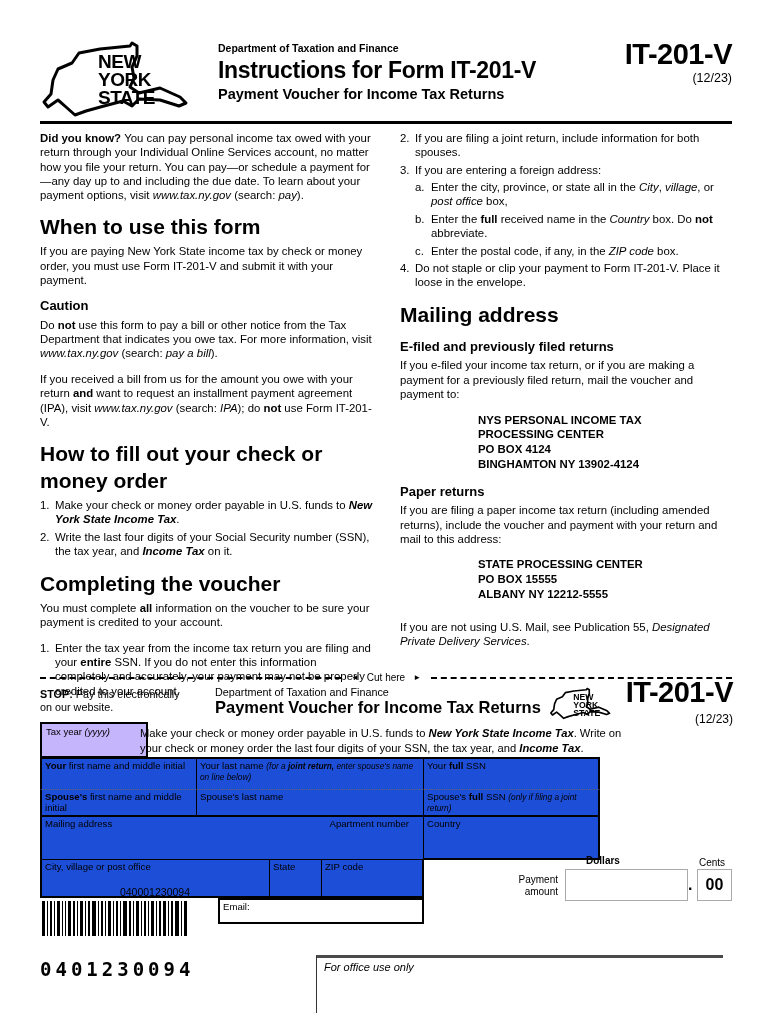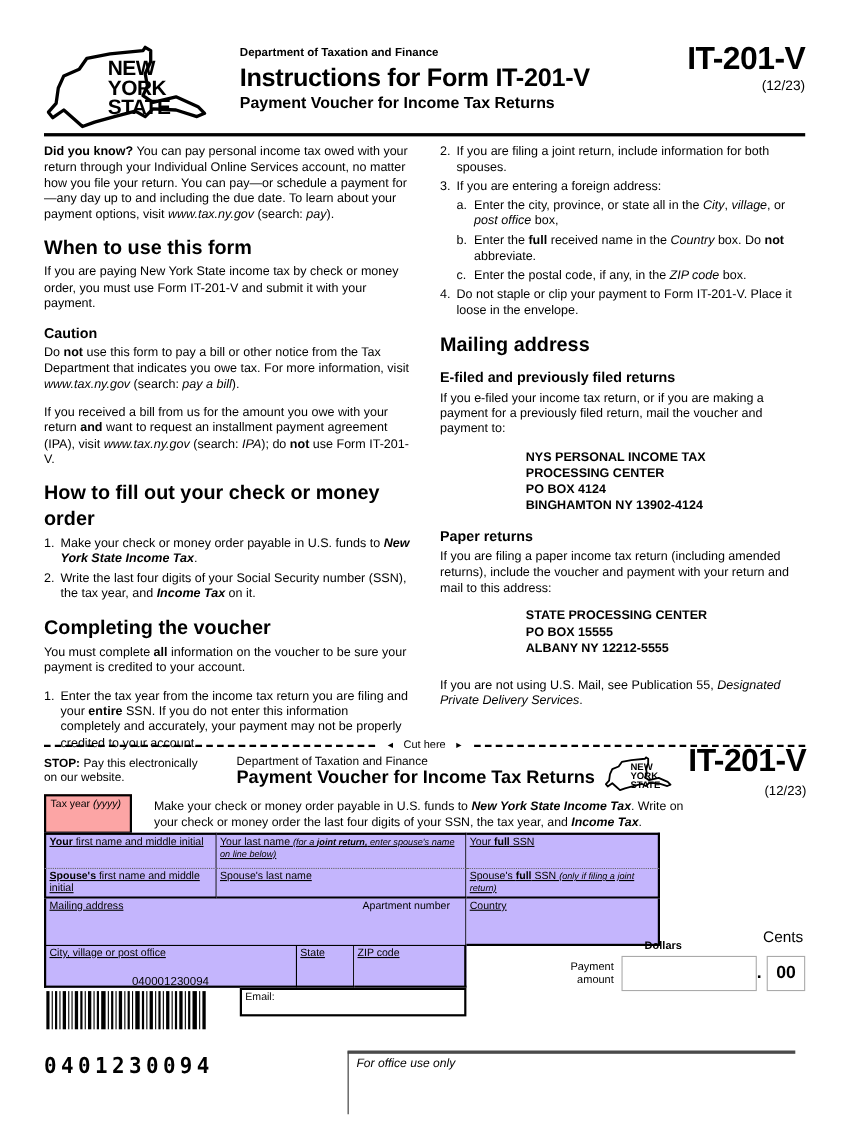--- a/index.html
+++ b/index.html
@@ -21,21 +21,21 @@
   .hdr-right{position:absolute;right:0;top:2px;width:150px;text-align:right;}
   .hdr-form{font-size:29px;font-weight:bold;letter-spacing:-0.5px;}
   .hdr-rev{font-size:12.5px;margin-top:0px;}
   .rule{position:absolute;left:40px;top:121px;width:692px;height:3px;background:#000;}
 
   
   .cols{position:absolute;left:40px;top:131px;width:694px;display:flex;gap:26px;
         font-size:11.4px;line-height:1.26;}
   .col{width:336px;}
   .col p{margin:0 0 11px 0;}
-  h2.sec{font-size:18px;margin:12px 0 4px 0;}
+  h2.sec{font-size:21px;margin:12px 0 4px 0;}
   h3.sec{font-size:13px;margin:11px 0 3px 0;}
   h2.sec.first{margin-top:0;}
   .li{display:flex;margin:0 0 3px 0;}
   .li .num{width:15px;flex:0 0 15px;}
   .li .body{flex:1;}
   .sub{margin-left:15px;}
   .sub .num{width:16px;flex:0 0 16px;}
   .addr{font-weight:bold;margin:2px 0 12px 78px;line-height:1.3;}
   .gap{height:6px;}
 
@@ -46,40 +46,40 @@
   .cutline .arrow{font-size:8px;}
 
   
   .voucher{position:absolute;left:0;top:670px;width:770px;height:354px;}
   .stop{position:absolute;left:40px;top:18px;width:170px;font-size:10.8px;line-height:1.25;}
   .v-agency{position:absolute;left:215px;top:16px;font-size:10.8px;}
   .v-title{position:absolute;left:215px;top:28px;font-size:16.5px;font-weight:bold;}
   .logo-small{position:absolute;left:550px;top:12px;}
   .v-form{position:absolute;left:612px;top:6px;width:121px;text-align:right;font-size:29px;font-weight:bold;letter-spacing:-0.5px;}
   .v-rev{position:absolute;left:612px;top:42px;width:121px;text-align:right;font-size:12px;}
-  .taxyear{position:absolute;left:40px;top:52px;width:80px;height:36px;border:2px solid #000;
-           font-size:9.5px;padding:2px 0 0 4px;box-sizing:border-box;background:#fca5a5;}
+  .taxyear{position:absolute;left:40px;top:52px;width:108px;height:36px;border:2px solid #000;
+           font-size:9.5px;padding:2px 0 0 4px;box-sizing:border-box;background:#c4b5fd;}
   .v-instr{position:absolute;left:140px;top:56px;width:505px;font-size:11.2px;line-height:1.3;}
 
   
   .vtable{position:absolute;left:40px;top:87px;width:560px;height:168px;}
-  .cell{position:absolute;box-sizing:border-box;font-size:9.6px;padding:1px 3px;background:#c4b5fd;text-decoration:underline;}
+  .cell{position:absolute;box-sizing:border-box;font-size:9.6px;padding:1px 3px;background:#1d4ed8;}
   .vtable .i{font-size:8.3px;}
   .c-r1{top:0;height:33px;border-top:2px solid #000;border-bottom:1px dotted #666;}
   .c-r2{top:33px;height:27px;border-bottom:2px solid #000;}
   .c-r3{top:60px;height:43px;border-bottom:1px solid #000;}
   .c-r4{top:103px;height:38px;border-bottom:2px solid #000;}
   .bl2{border-left:2px solid #000;} .br1{border-right:1px solid #000;} .br2{border-right:2px solid #000;}
   .apt{position:absolute;right:14px;top:1px;}
   .email-box{position:absolute;left:178px;top:141px;width:206px;height:26px;
              border:2px solid #000;box-sizing:border-box;font-size:9.6px;padding:1px 3px;background:#fff;}
 
   
   .lbl-dollars{position:absolute;left:586px;top:185px;width:96px;text-align:left;font-size:10px;font-weight:bold;}
-  .lbl-cents{position:absolute;left:692px;top:173px;width:40px;text-align:center;font-size:14px;}
+  .lbl-cents{position:absolute;left:692px;top:187px;width:40px;text-align:center;font-size:10px;}
   .pay-label{position:absolute;left:500px;top:204px;width:58px;text-align:right;font-size:10px;line-height:1.2;}
   .dollars-box{position:absolute;left:565px;top:199px;width:121px;height:30px;border:1px solid #aaa;background:#fff;}
   .dot{position:absolute;left:688px;top:206px;font-size:16px;font-weight:bold;}
   .cents-box{position:absolute;left:697px;top:199px;width:33px;height:30px;border:1px solid #aaa;background:#fff;
              text-align:center;font-size:16px;font-weight:bold;line-height:30px;}
 
   
   .bc-num{position:absolute;left:42px;top:216px;width:148px;text-align:right;font-size:10.5px;}
   .barcode{position:absolute;left:42px;top:231px;}
   .scanline{position:absolute;left:40px;top:288px;font-family:"DejaVu Sans Mono",monospace;

